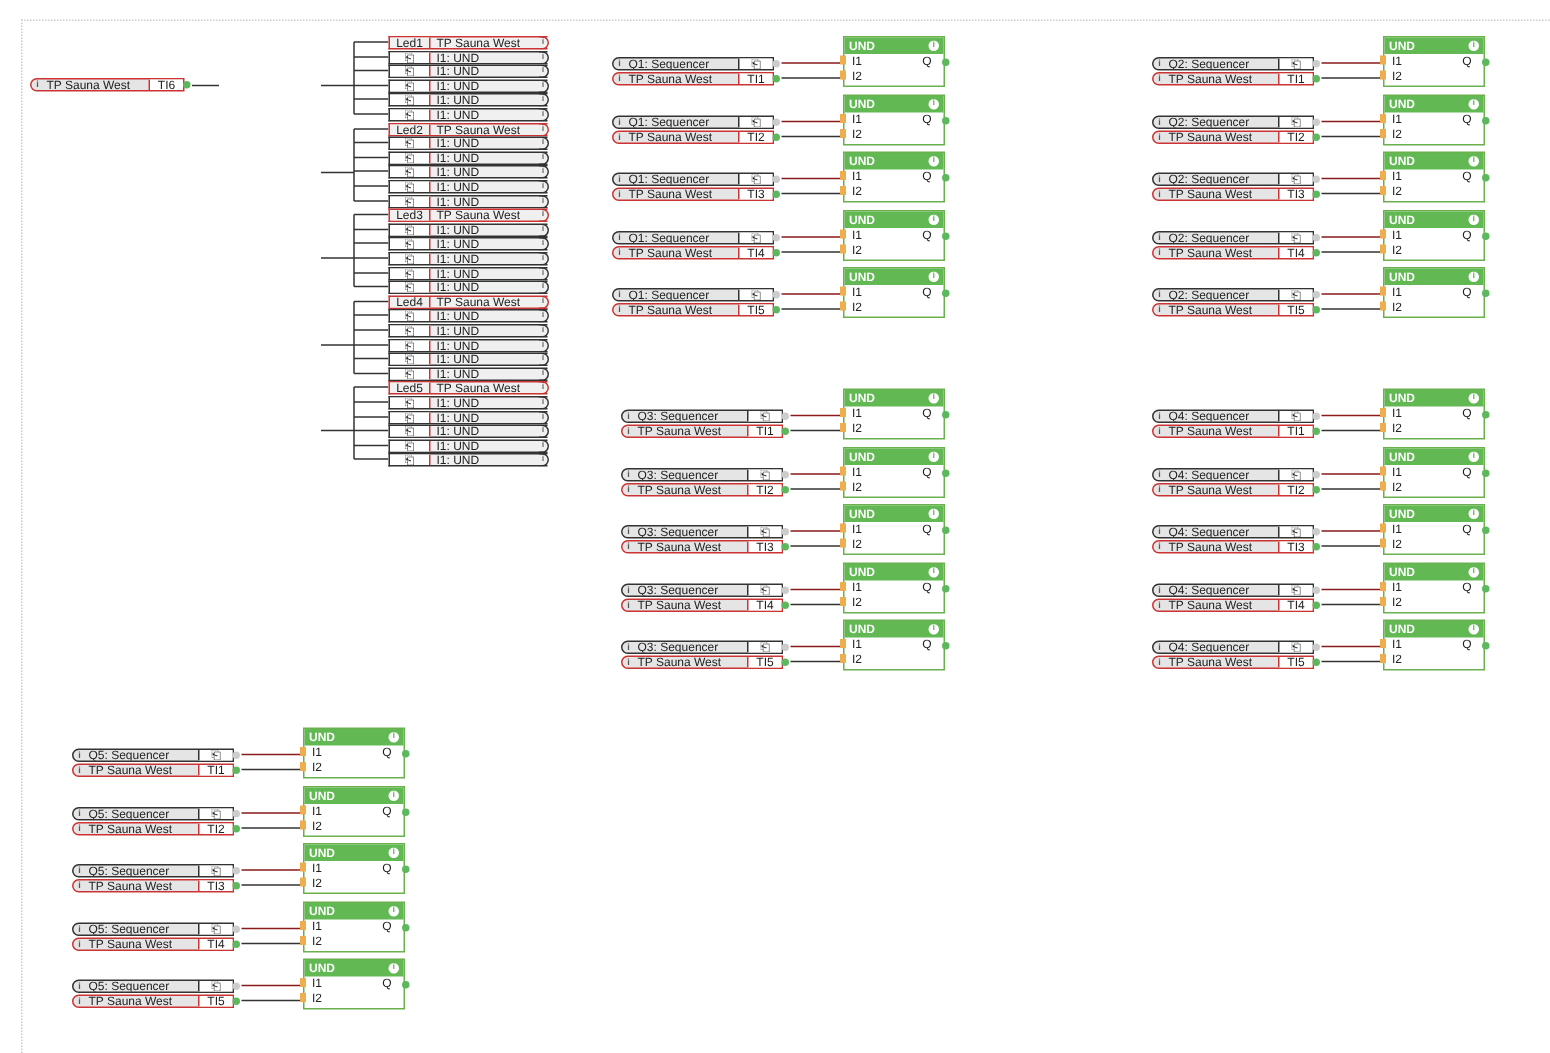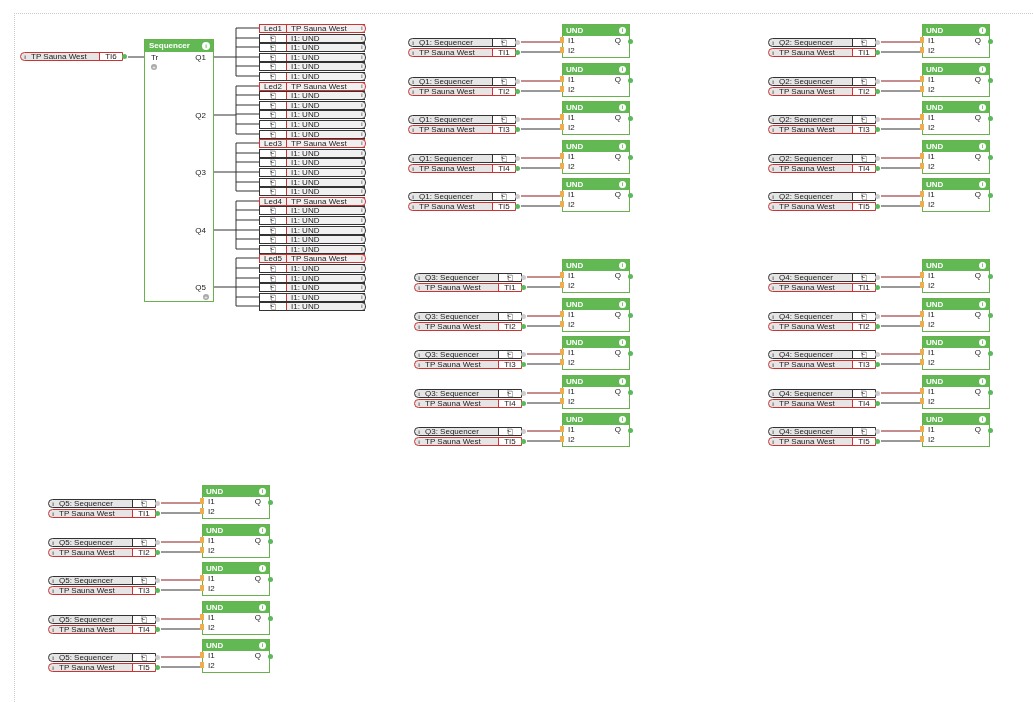--- a/index.html
+++ b/index.html
@@ -146,31 +146,20 @@
       <line x1="161" y1="667" x2="200" y2="667" stroke="#333" stroke-width="1"></line>
     </svg>
 
   <div class="ref red" style="left:20px;top:52px;width:103px;">
     <span class="i">i</span>
     <span class="lbl">TP Sauna West</span>
     <span class="suf">TI6</span>
     <span class="pt"></span>
   </div>
 
-  <div class="seq">
-    <div class="hd"><span>Sequencer</span><span class="info">i</span></div>
-    <span class="lab" style="left:6px;top:13px;">Tr</span>
-    <span class="plus" style="left:6px;top:24px;">+</span>
-    <span class="lab" style="right:7px;top:13px;">Q1</span>
-    <span class="lab" style="right:7px;top:71px;">Q2</span>
-    <span class="lab" style="right:7px;top:128px;">Q3</span>
-    <span class="lab" style="right:7px;top:186px;">Q4</span>
-    <span class="lab" style="right:7px;top:243px;">Q5</span>
-    <span class="plus" style="right:4px;top:254px;">+</span>
-  </div>
 
   <div id="leds">
       <div class="ledrow head" style="top:24px">
     <span class="a">Led1</span>
     <span class="b">TP Sauna West</span>
     <span class="c">i</span>
       </div>
       <div class="ledrow" style="top:34px">
       <span class="a">⎗</span>
       <span class="b">I1: UND</span>

